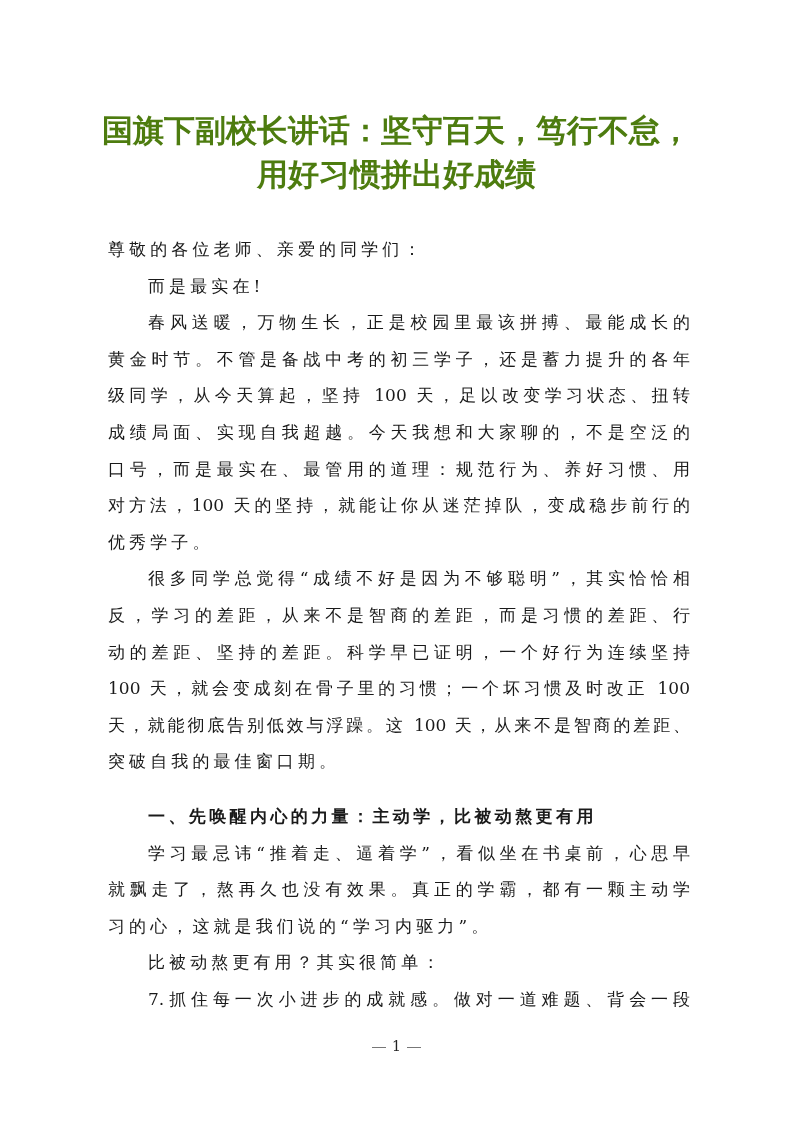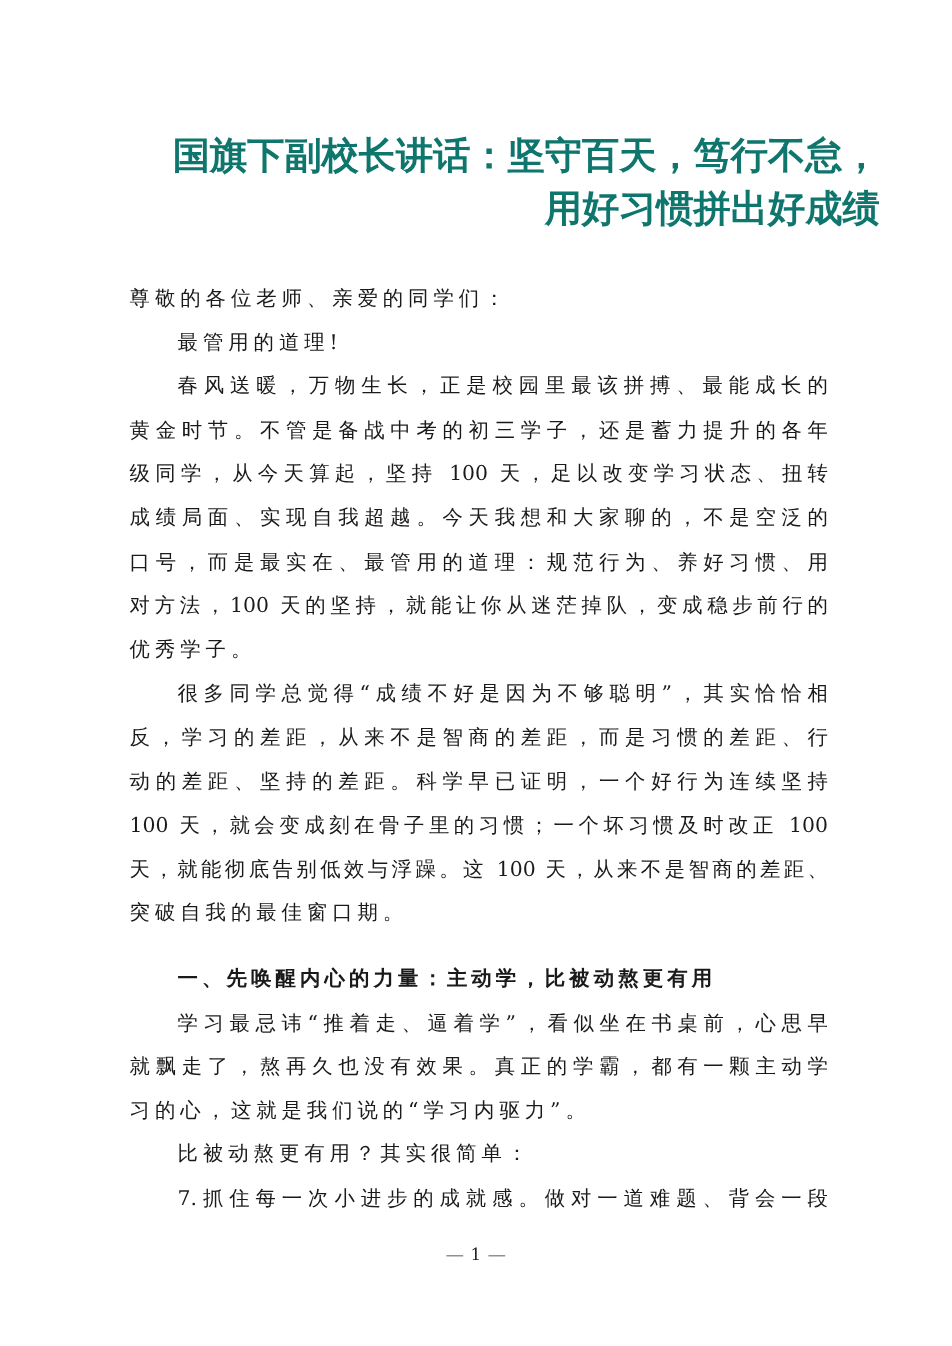--- a/index.html
+++ b/index.html
@@ -1,21 +1,21 @@
 <!DOCTYPE html>
 <html><head>
 <meta charset="utf-8">
 <style>
   html, body { margin: 0; padding: 0; background: #ffffff; }
   body { width: 793px; height: 1122px; position: relative; overflow: hidden;
          font-family: "DejaVu Serif", "Liberation Serif", serif; color: #111; }
   .page { position: absolute; left: 0; top: 0; width: 793px; height: 1122px; background: #fff; }
-  .title { position: absolute; left: 60px; width: 673px; top: 108px; text-align: right;
+  .title { position: absolute; left: 60px; width: 673px; top: 108px; text-align: center;
            font-family: "DejaVu Sans", "Liberation Sans", sans-serif; font-weight: bold;
-           font-size: 31px; line-height: 44px; color: #0f766e; letter-spacing: 0px; }
+           font-size: 31px; line-height: 44px; color: #4d7c0f; letter-spacing: 0px; }
   .title div { white-space: nowrap; }
   .body { position: absolute; left: 108px; top: 231px; width: 582px; }
   .line { height: 36.6px; line-height: 36.6px; font-size: 17px; white-space: nowrap;
           letter-spacing: 4.1px; color: #1a1a1a; }
   .indent { padding-left: 40px; }
   .heading { font-weight: bold; letter-spacing: 3.4px; margin-top: 18px; }
   .justify { text-align: justify; text-align-last: justify; letter-spacing: 0; }
   .footer { position: absolute; top: 1038px; left: 0; width: 793px; text-align: center;
             font-size: 14px; color: #222; }
   .footer .dash { display: inline-block; width: 14px; height: 1px; background: #777; vertical-align: middle; margin: 0 6px; }
@@ -24,21 +24,21 @@
 <body>
 
 <div class="page">
   <div class="title">
     <div>国旗下副校长讲话：坚守百天，笃行不怠，</div>
     <div>用好习惯拼出好成绩</div>
   </div>
 
   <div class="body">
     <div class="line">尊敬的各位老师、亲爱的同学们：</div>
-    <div class="line indent">最管用的道理!</div>
+    <div class="line indent">而是最实在!</div>
     <div id="lines">
         <div class="line indent justify">春风送暖，万物生长，正是校园里最该拼搏、最能成长的</div>
         <div class="line justify">黄金时节。不管是备战中考的初三学子，还是蓄力提升的各年</div>
         <div class="line justify">级同学，从今天算起，坚持 100 天，足以改变学习状态、扭转</div>
         <div class="line justify">成绩局面、实现自我超越。今天我想和大家聊的，不是空泛的</div>
         <div class="line justify">口号，而是最实在、最管用的道理：规范行为、养好习惯、用</div>
         <div class="line justify">对方法，100 天的坚持，就能让你从迷茫掉队，变成稳步前行的</div>
         <div class="line">优秀学子。</div>
         <div class="line indent justify">很多同学总觉得“成绩不好是因为不够聪明”，其实恰恰相</div>
         <div class="line justify">反，学习的差距，从来不是智商的差距，而是习惯的差距、行</div>

